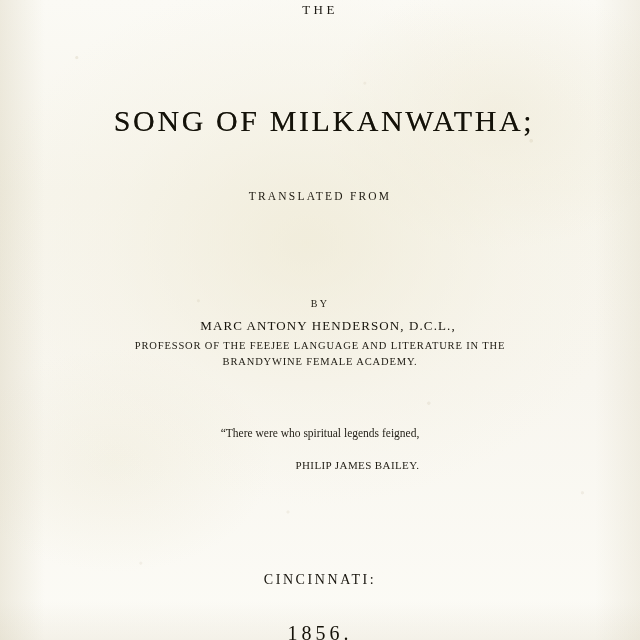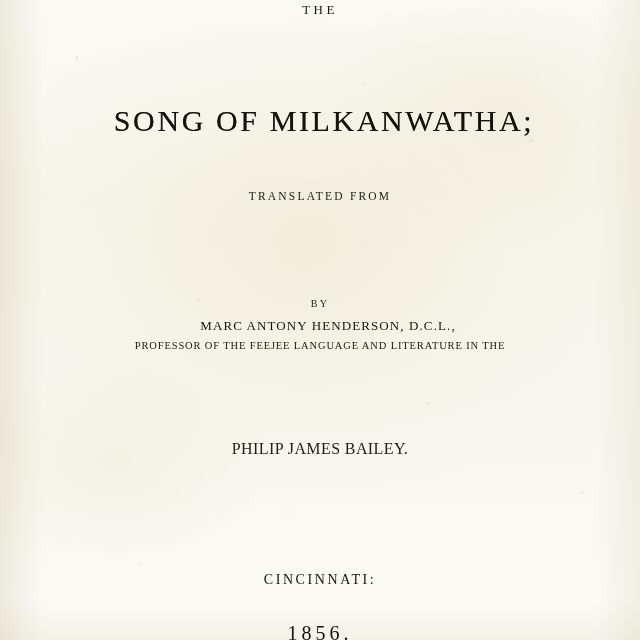--- a/index.html
+++ b/index.html
@@ -162,23 +162,23 @@
   .epi-inner {
     display: inline-block;
     text-align: left;
     font-size: 11.5px;
     line-height: 16px;
     color: #1f1c14;
   }
   .epi-attr {
     display: block;
     text-align: right;
-    font-size: 16px;
+    font-size: 11px;
     letter-spacing: 0.4px;
-    margin-top: 0;
+    margin-top: 16px;
     color: #211e15;
   }
 
   .edition {
     position: absolute;
     top: 512px;
     left: 0;
     right: 0;
     font-size: 12.5px;
     letter-spacing: 1.9px;
@@ -227,24 +227,25 @@
 
     <div class="line translated">TRANSLATED FROM</div>
 
 
     <div class="line by">BY</div>
 
     <div class="line author">MARC ANTONY HENDERSON, D.C.L.,</div>
 
     <div class="line affil1">PROFESSOR OF THE FEEJEE LANGUAGE AND LITERATURE IN THE</div>
 
+    <div class="line affil2">BRANDYWINE FEMALE ACADEMY.</div>
 
     <div class="epigraph">
       <div class="epi-inner">
-        <br>
+        <span class="line">“There were who spiritual legends feigned,</span><br>
         <span class="epi-attr">PHILIP JAMES BAILEY.</span>
       </div>
     </div>
 
 
     <div class="line city">CINCINNATI:</div>
 
 
     <div class="line year">1856.</div>
 

